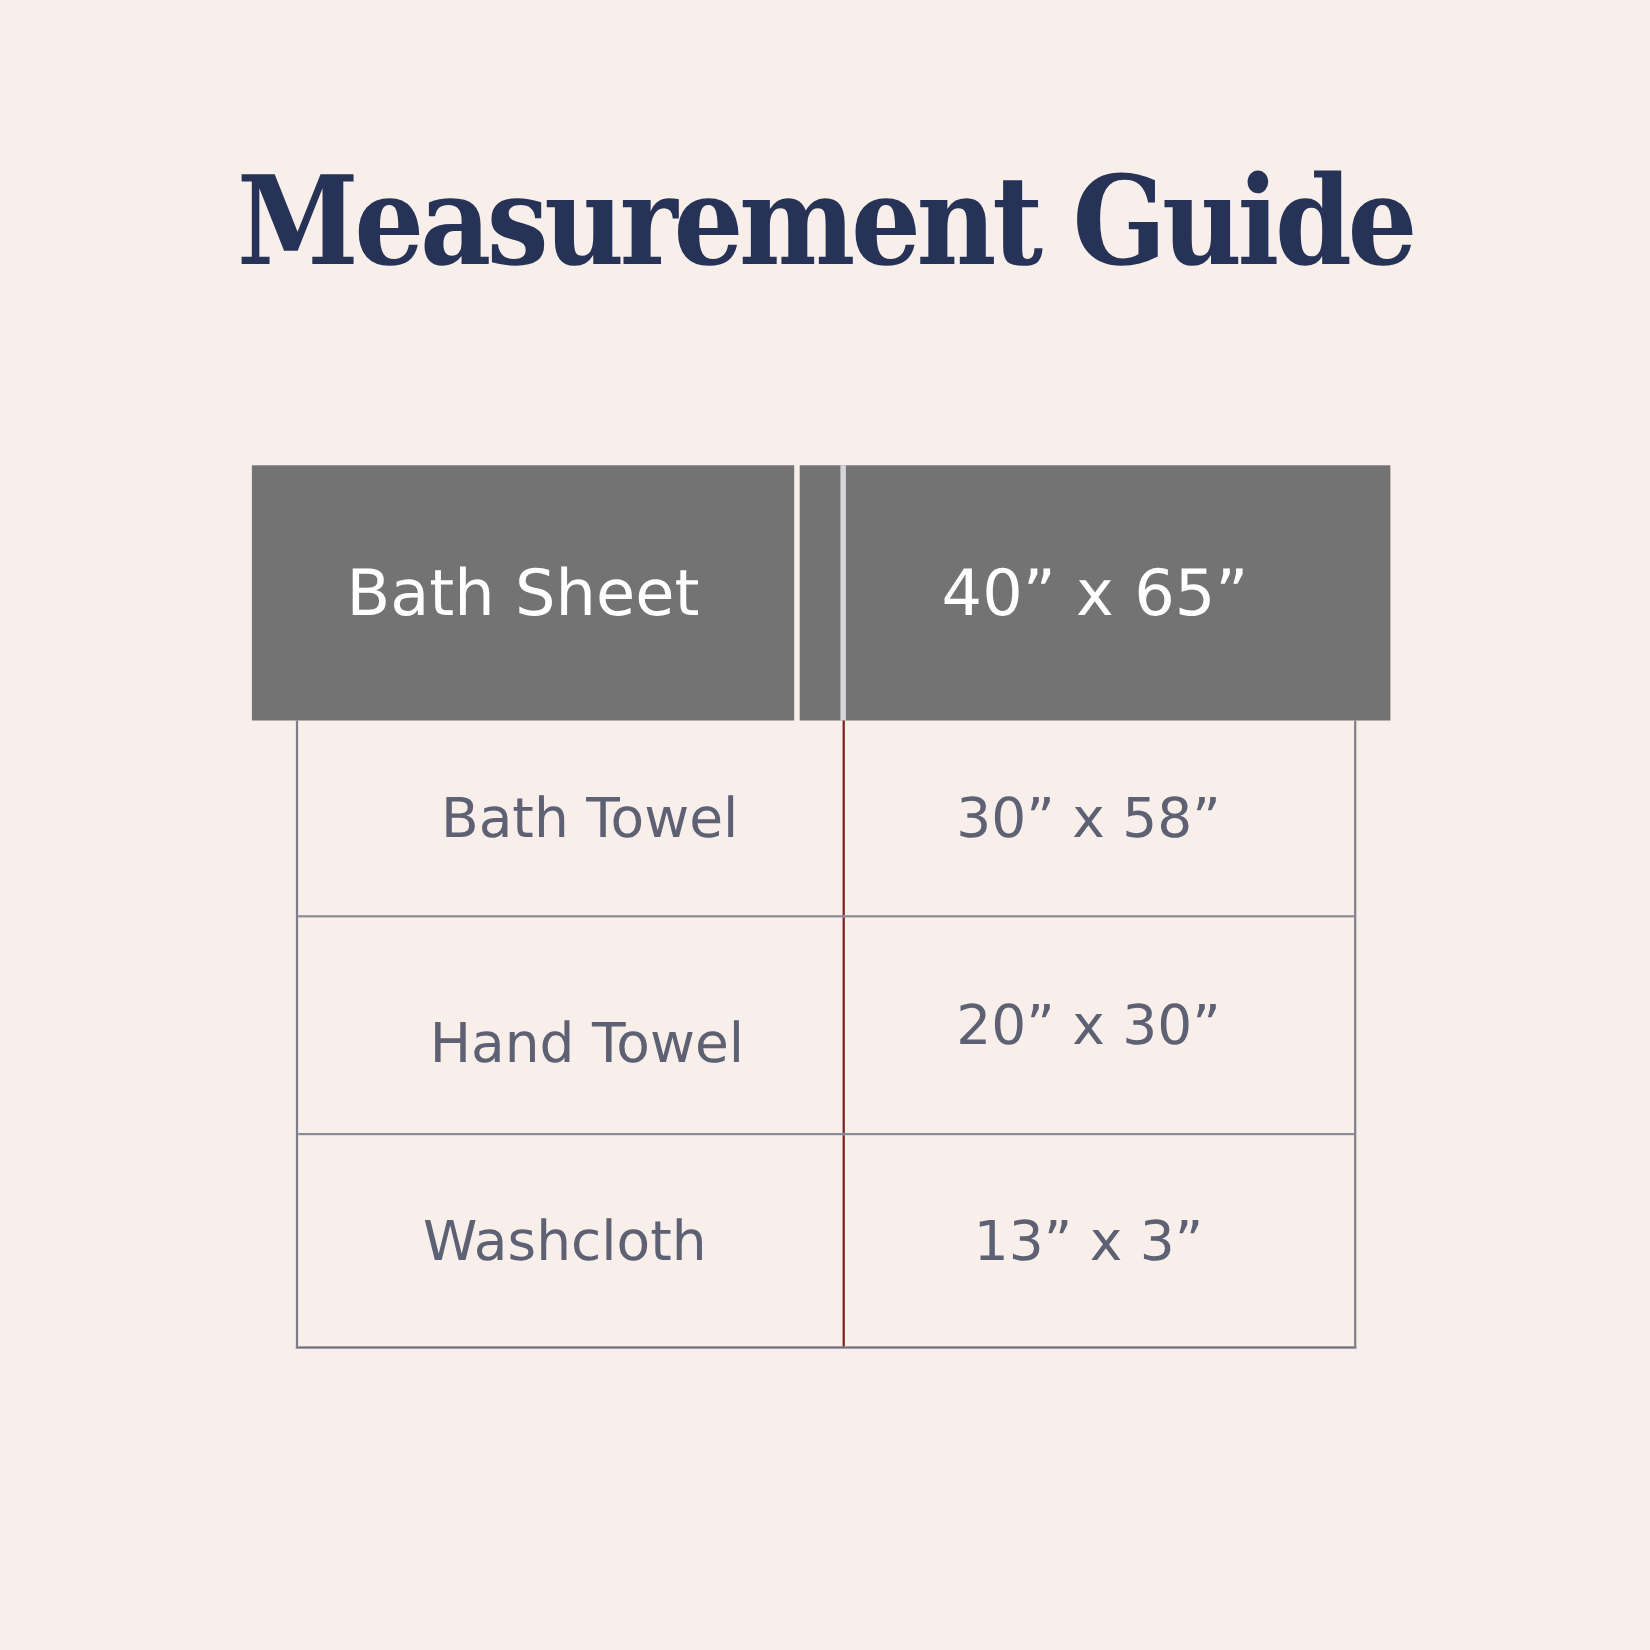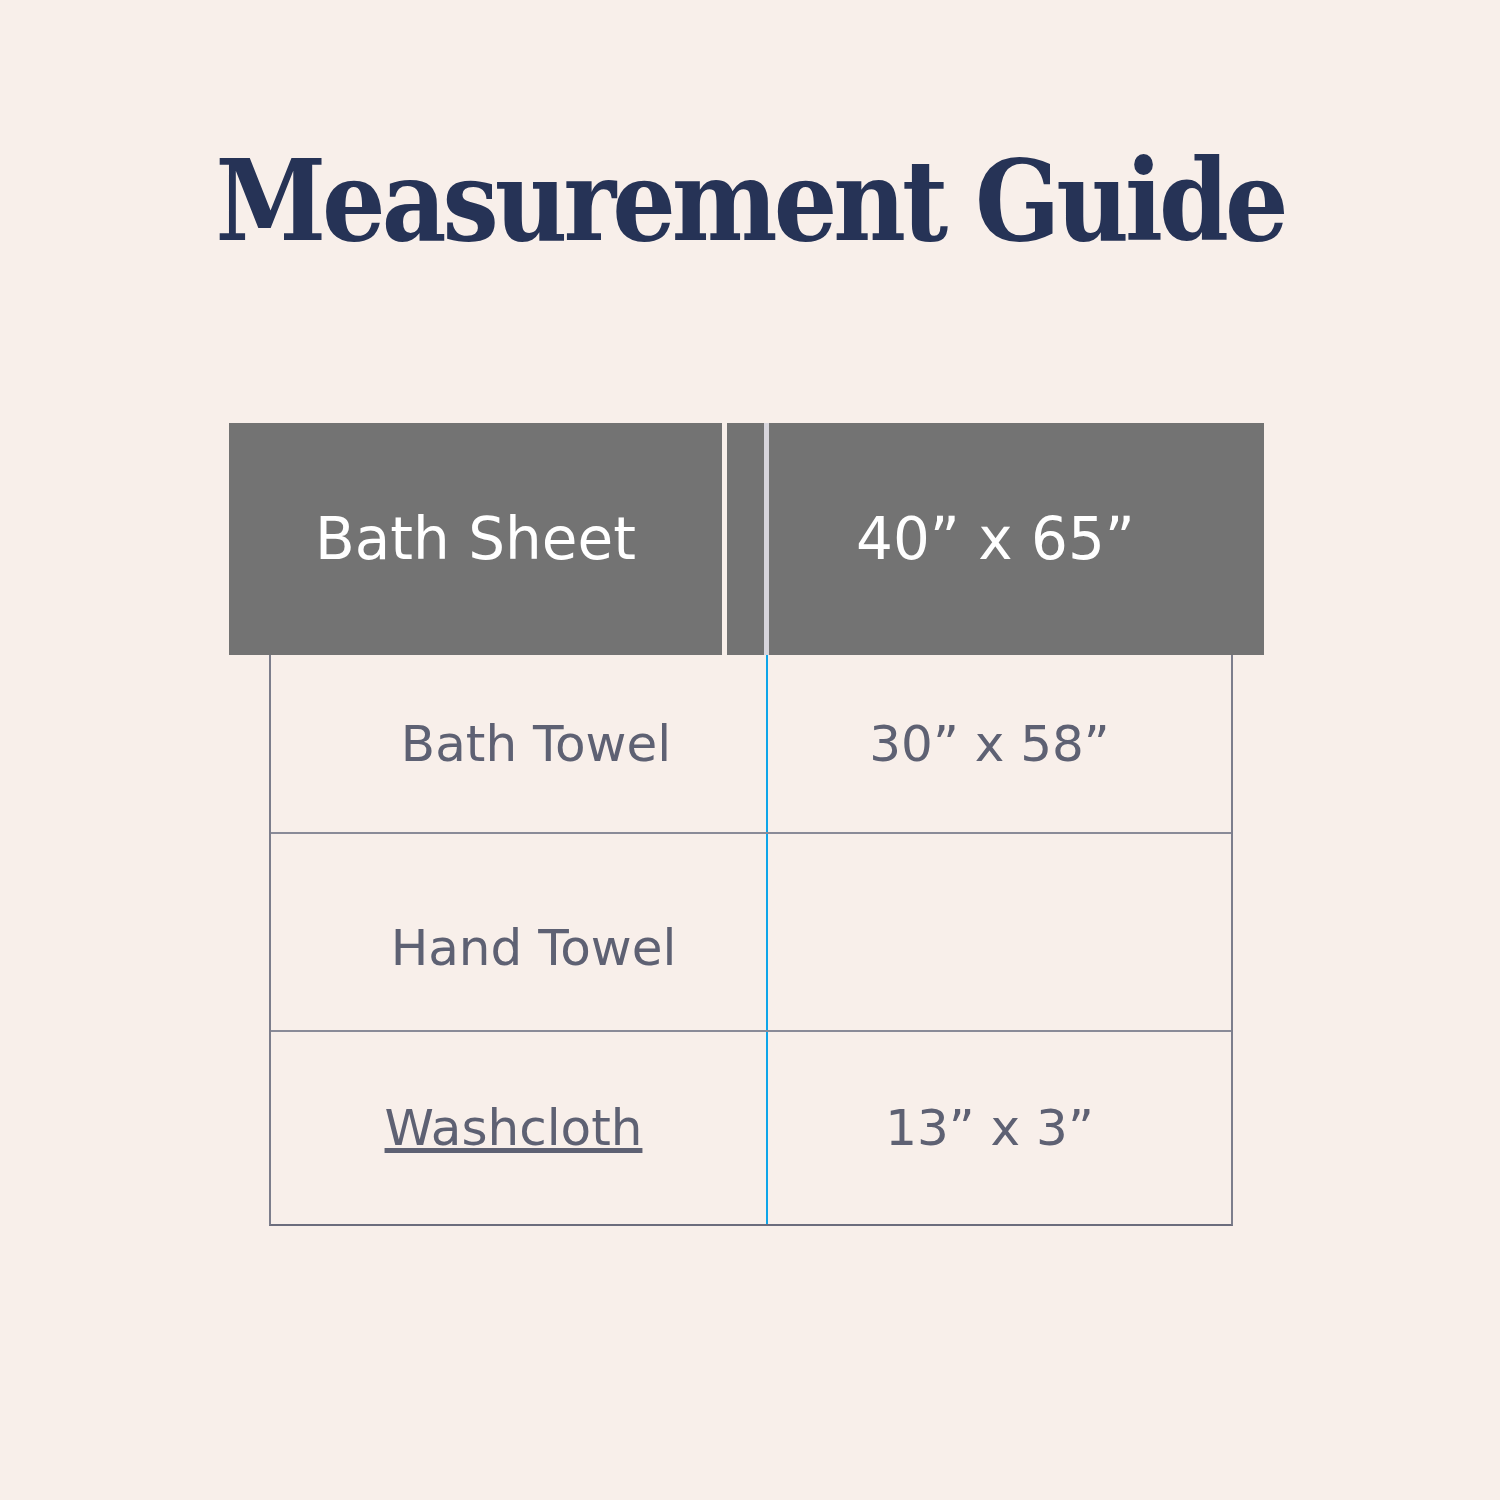--- a/index.html
+++ b/index.html
@@ -51,28 +51,28 @@
       border-right: 2px solid #7d7e8c;
       border-bottom: 2px solid #6c6d7d;
     }
     .row { display: flex; border-top: 2px solid #8a8b98; }
     .row:first-child { border-top: none; }
     .cell {
       display: flex; align-items: center; justify-content: center;
       color: #5e6173;
       font-size: 50px;
     }
-    .cell.left { width: 495px; border-right: 2px solid #0ea5e9; }
+    .cell.left { width: 495px; border-right: 2px solid #7f1d1d; }
     .cell.right { flex: 1; }
     .r1 { height: 177px; }
     .r2 { height: 196px; }
     .r3 { height: 192px; }
     .r1 .cell.left span { margin-left: 35px; }
     .r2 .cell.left span { margin-left: 30px; margin-top: 32px; }
-    .r3 .cell.left span { margin-left: -10px; text-decoration: underline; }
+    .r3 .cell.left span { margin-left: -10px; }
     .cell.right span { margin-left: -20px; }
   </style>
 </head>
 <body>
 
 <div class="title">Measurement Guide</div>
 
 <div class="header-row">
   <div class="header-cell left">
     <span>Bath Sheet</span>
@@ -89,20 +89,23 @@
       <span>Bath Towel</span>
     </div>
     <div class="cell right">
       <span>30” x 58”</span>
     </div>
   </div>
   <div class="row r2">
     <div class="cell left">
       <span>Hand Towel</span>
     </div>
+    <div class="cell right">
+      <span>20” x 30”</span>
+    </div>
   </div>
   <div class="row r3">
     <div class="cell left">
       <span>Washcloth</span>
     </div>
     <div class="cell right">
       <span>13” x 3”</span>
     </div>
   </div>
 </div>

